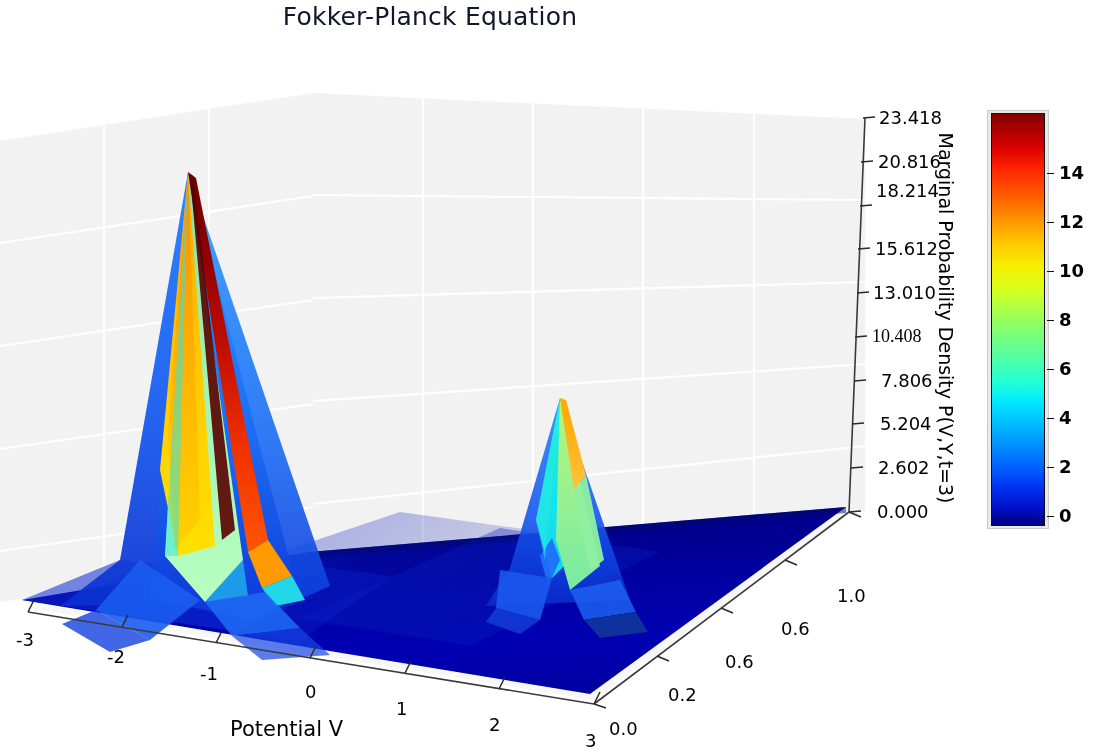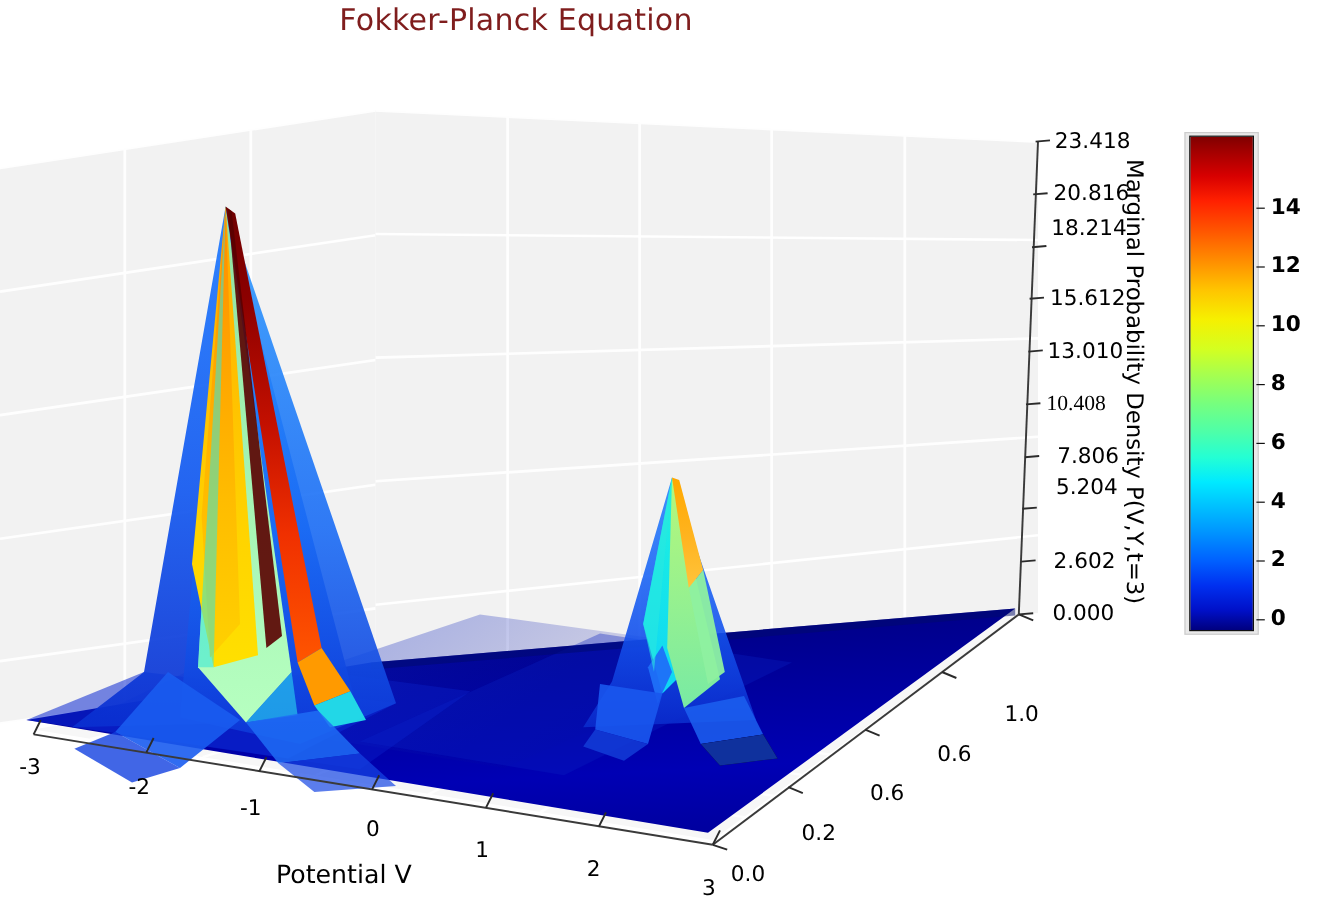--- a/index.html
+++ b/index.html
@@ -3,21 +3,21 @@
 <meta charset="utf-8">
 <style>
   html,body{margin:0;padding:0;background:#ffffff;}
   body{width:1103px;height:752px;position:relative;overflow:hidden;
        font-family:"DejaVu Sans","Liberation Sans",sans-serif;color:#000;}
 
   #figure{position:absolute;left:0;top:0;width:1103px;height:752px;background:#fff;}
 
   #title{
     position:absolute;left:0;top:2px;width:860px;text-align:center;
-    font-size:25px;font-weight:400;color:#7f1d1d;letter-spacing:0.2px;
+    font-size:25px;font-weight:400;color:#0f172a;letter-spacing:0.2px;
   }
 
   #surface-svg{position:absolute;left:0;top:0;width:1103px;height:752px;}
 
   
   #colorbar-wrap{position:absolute;left:987px;top:110px;width:62px;height:419px;}
   #colorbar-frame{position:absolute;left:0;top:0;width:62px;height:419px;
      background:#e9e9e9;border:1px solid #cccccc;box-sizing:border-box;}
   #colorbar-gradient{position:absolute;left:4px;top:3px;width:54px;height:413px;
      border:1px solid #111;box-sizing:border-box;
@@ -300,21 +300,21 @@
     <span class="tick-label" style="left:609px;top:718px;text-align:center;">0.0</span>
     <span class="tick-label" style="left:668px;top:684px;">0.2</span>
     <span class="tick-label" style="left:725px;top:651px;">0.6</span>
     <span class="tick-label" style="left:781px;top:618px;">0.6</span>
     <span class="tick-label" style="left:837px;top:585px;">1.0</span>
   </div>
 
   <div>
     <span class="tick-label" style="left:877px;top:501px;">0.000</span>
     <span class="tick-label" style="left:878px;top:457px;">2.602</span>
-    <span class="tick-label" style="left:880px;top:396px;">5.204</span>
+    <span class="tick-label" style="left:880px;top:413px;">5.204</span>
     <span class="tick-label" style="left:881px;top:370px;">7.806</span>
     <span class="tick-label" style="left:872px;top:326px;font-family:Liberation Serif, serif;">10.408</span>
     <span class="tick-label" style="left:873px;top:282px;">13.010</span>
     <span class="tick-label" style="left:875px;top:238px;">15.612</span>
     <span class="tick-label" style="left:876px;top:180px;">18.214</span>
     <span class="tick-label" style="left:878px;top:151px;">20.816</span>
     <span class="tick-label" style="left:879px;top:107px;">23.418</span>
   </div>
 
   <div class="axis-title" style="left:230px;top:717px;">Potential V</div>

